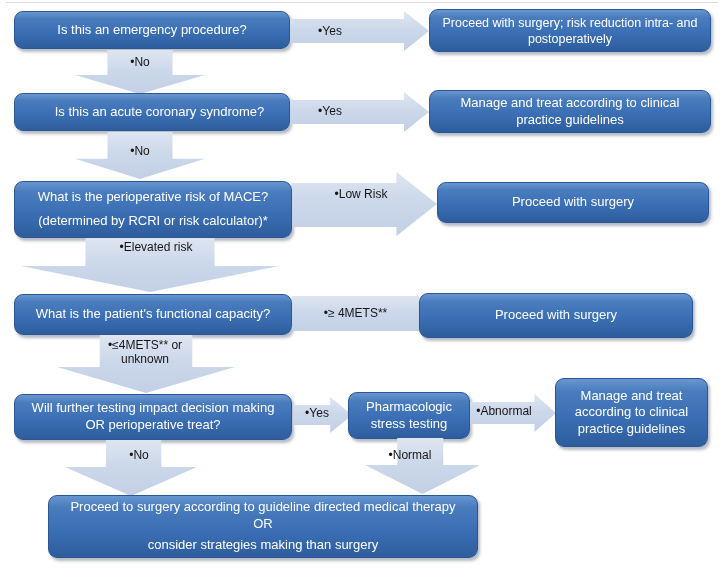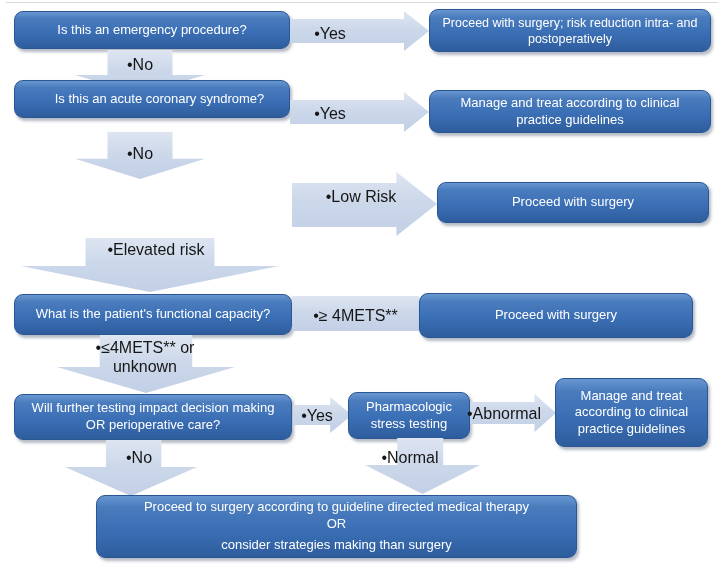--- a/index.html
+++ b/index.html
@@ -24,37 +24,37 @@
   .r-arrow{clip-path:polygon(0 20%,82% 20%,82% 0,100% 50%,82% 100%,82% 80%,0 80%);}
   .r-arrow-big{clip-path:polygon(0 17%,72% 17%,72% 0,100% 50%,72% 100%,72% 86%,0 86%);}
   .r-arrow-sm{clip-path:polygon(0 22%,63% 22%,63% 0,100% 50%,63% 100%,63% 78%,0 78%);}
   .r-arrow-med{clip-path:polygon(0 21%,75% 21%,75% 0,100% 50%,75% 100%,75% 79%,0 79%);}
   .d-arrow{clip-path:polygon(25% 0,75% 0,75% 57%,100% 57%,50% 100%,0 57%,25% 57%);}
   .d-arrow-wide{clip-path:polygon(25% 0,75% 0,75% 52%,100% 52%,50% 100%,0 52%,25% 52%);}
   .d-arrow-mid{clip-path:polygon(24% 0,76% 0,76% 55%,100% 55%,50% 100%,0 55%,24% 55%);}
   .d-arrow-no3{clip-path:polygon(31% 0,73% 0,73% 48%,100% 48%,50% 100%,0 48%,31% 48%);}
   .d-arrow-norm{clip-path:polygon(28% 0,68% 0,68% 48%,100% 48%,50% 100%,0 48%,28% 48%);}
   .lbl{
-    position:absolute;color:#161616;font-size:16px;line-height:1.2;text-align:center;
+    position:absolute;color:#161616;font-size:12px;line-height:1.2;text-align:center;
   }
   .g6{height:7px;}
 
   
   .b-emergency{left:14px;top:11px;width:276px;height:38px;}
   .b-emer-out{left:429px;top:9px;width:282px;height:43px;font-size:12.5px;padding:2px 2px;}
-  .b-acs{left:14px;top:80px;width:276px;height:38px;padding-left:21px;}
+  .b-acs{left:14px;top:93px;width:276px;height:38px;padding-left:21px;}
   .b-acs-out{left:429px;top:90px;width:282px;height:43px;}
   .b-mace{left:14px;top:181px;width:278px;height:57px;}
   .b-low-out{left:437px;top:182px;width:272px;height:41px;}
   .b-capacity{left:14px;top:294px;width:278px;height:41px;padding:2px 2px;}
   .b-mets-out{left:419px;top:293px;width:274px;height:45px;}
   .b-testing{left:14px;top:394px;width:278px;height:46px;}
   .b-stress{left:348px;top:392px;width:122px;height:47px;}
   .b-abn-out{left:555px;top:378px;width:153px;height:69px;padding:2px 5px;}
-  .b-final{left:48px;top:495px;width:481px;height:63px;padding:4px 18px;margin-left:48px;}
+  .b-final{left:48px;top:495px;width:430px;height:63px;padding:4px 18px;}
 
   
   .a-yes1{left:290px;top:11px;width:139px;height:40px;}
   .a-no1{left:75px;top:50px;width:130px;height:44px;}
   .a-yes2{left:290px;top:92px;width:139px;height:40px;}
   .a-no2{left:75px;top:132px;width:130px;height:47px;}
   .a-low{left:292px;top:172px;width:145px;height:64px;}
   .a-elev{left:21px;top:238px;width:258px;height:54px;}
   .a-mets{left:292px;top:296px;width:127px;height:35px;}
   .a-metslow{left:57px;top:335px;width:178px;height:58px;}
@@ -100,20 +100,25 @@
   </div>
   <div class="arrow r-arrow a-yes2"></div>
   <div class="lbl l-yes2">•Yes</div>
   <div class="box b-acs-out">
     <span>Manage and treat according to clinical practice guidelines</span>
   </div>
 
   <div class="arrow d-arrow a-no2"></div>
   <div class="lbl l-no2">•No</div>
 
+  <div class="box b-mace">
+    <span class="nowrap">What is the perioperative risk of MACE?</span>
+    <span class="g6"></span>
+    <span class="nowrap">(determined by RCRI or risk calculator)*</span>
+  </div>
   <div class="arrow r-arrow-big a-low"></div>
   <div class="lbl l-low">
     <div>•Low Risk</div>
   </div>
   <div class="box b-low-out">
     <span>Proceed with surgery</span>
   </div>
 
   <div class="arrow d-arrow-wide a-elev"></div>
   <div class="lbl l-elev">
@@ -129,21 +134,21 @@
     <span>Proceed with surgery</span>
   </div>
 
   <div class="arrow d-arrow-mid a-metslow"></div>
   <div class="lbl l-metslow">
     <div>•≤4METS** or</div>
     <div>unknown</div>
   </div>
 
   <div class="box b-testing">
-    <span>Will further testing impact decision making OR perioperative care?</span>
+    <span>Will further testing impact decision making OR perioperative treat?</span>
   </div>
   <div class="arrow r-arrow-sm a-yes3"></div>
   <div class="lbl l-yes3">•Yes</div>
   <div class="box b-stress">
     <span>Pharmacologic stress testing</span>
   </div>
   <div class="arrow r-arrow-med a-abn"></div>
   <div class="lbl l-abn">•Abnormal</div>
   <div class="box b-abn-out">
     <span>Manage and treat according to clinical practice guidelines</span>

